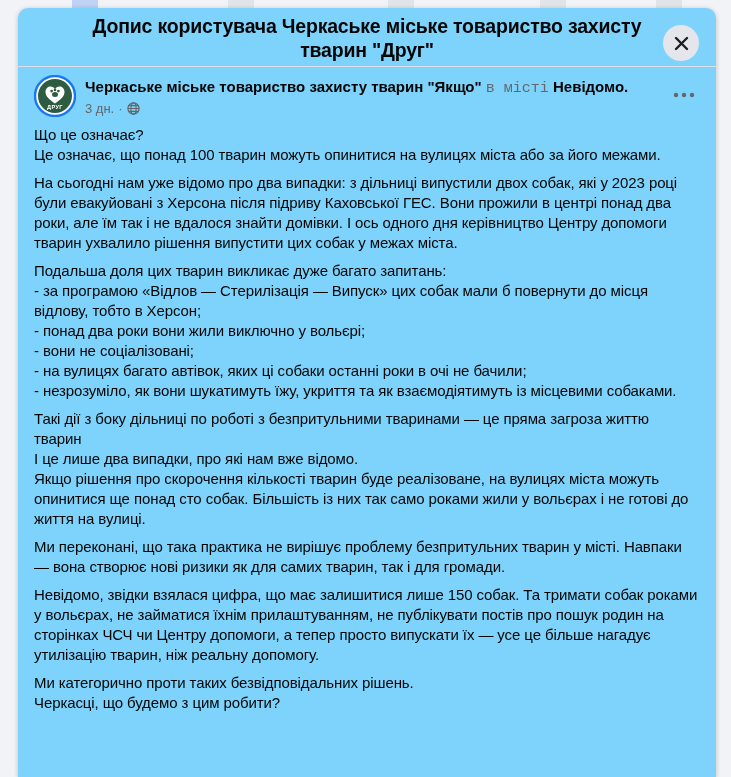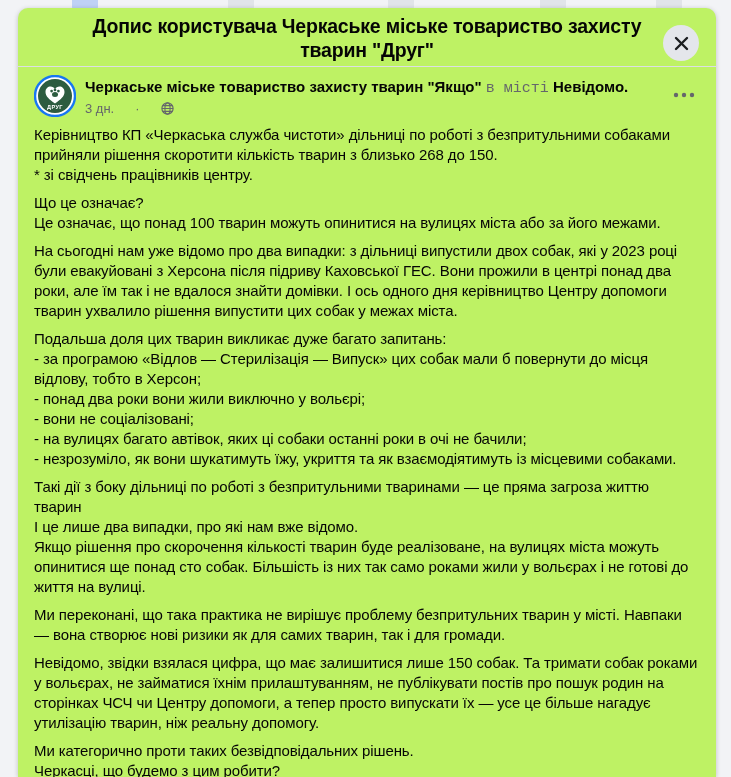--- a/index.html
+++ b/index.html
@@ -15,21 +15,21 @@
   .backdrop { position: absolute; top: 0; left: 0; width: 731px; height: 777px; }
   .bg-icon {
     position: absolute; top: -12px; height: 24px; width: 26px;
     border-radius: 5px; background: #dfe2e8; opacity: .9;
   }
   .bg-icon.blue { background: #b9cdf5; }
 
   .modal {
     position: absolute; top: 8px; left: 18px;
     width: 698px; height: 769px;
-    background: #bef264;
+    background: #7dd3fc;
     border-radius: 10px 10px 0 0;
     box-shadow: 0 1px 5px rgba(0,0,0,.22);
     overflow: hidden;
   }
   .modal-header {
     position: relative;
     padding: 6px 64px 4px;
     border-bottom: 1px solid #dcdfe4;
   }
   .modal-title {
@@ -49,21 +49,21 @@
     display: flex; align-items: flex-start;
     padding: 8px 16px 4px; gap: 9px;
   }
   .avatar { width: 42px; height: 42px; flex: 0 0 auto; cursor: pointer; }
   .meta { flex: 1 1 auto; padding-top: 2px; }
   .name-row { font-size: 15px; line-height: 20px; }
   .author { font-weight: bold; cursor: pointer; }
   .loc-prefix { color: #65676b; font-family: Liberation Mono, monospace; }
   .location { font-weight: bold; cursor: pointer; }
   .time-row {
-    display: flex; align-items: center; gap: 21px;
+    display: flex; align-items: center; gap: 4px;
     font-size: 13px; line-height: 17px; color: #65676b; margin-top: 1px;
   }
   .time-link { cursor: pointer; }
   .more-btn {
     flex: 0 0 auto; margin-top: 8px;
     border: none; background: transparent; cursor: pointer;
     width: 32px; height: 24px; display: flex; align-items: center; justify-content: center;
     padding: 0;
   }
   .post-body {
@@ -138,22 +138,20 @@
         <svg width="22" height="6" viewBox="0 0 22 6">
           <circle cx="3" cy="3" r="2.2" fill="#65676b"></circle>
           <circle cx="11" cy="3" r="2.2" fill="#65676b"></circle>
           <circle cx="19" cy="3" r="2.2" fill="#65676b"></circle>
         </svg>
       </span>
     </button>
   </div>
 
   <div class="post-body">
-      <p class="para">Керівництво КП «Черкаська служба чистоти» дільниці по роботі з безпритульними собаками прийняли рішення скоротити кількість тварин з близько 268 до 150.
-* зі свідчень працівників центру.</p>
       <p class="para">Що це означає?
 Це означає, що понад 100 тварин можуть опинитися на вулицях міста або за його межами.</p>
       <p class="para">На сьогодні нам уже відомо про два випадки: з дільниці випустили двох собак, які у 2023 році були евакуйовані з Херсона після підриву Каховської ГЕС. Вони прожили в центрі понад два роки, але їм так і не вдалося знайти домівки. І ось одного дня керівництво Центру допомоги тварин ухвалило рішення випустити цих собак у межах міста.</p>
       <p class="para">Подальша доля цих тварин викликає дуже багато запитань:
 - за програмою «Відлов — Стерилізація — Випуск» цих собак мали б повернути до місця відлову, тобто в Херсон;
 - понад два роки вони жили виключно у вольєрі;
 - вони не соціалізовані;
 - на вулицях багато автівок, яких ці собаки останні роки в очі не бачили;
 - незрозуміло, як вони шукатимуть їжу, укриття та як взаємодіятимуть із місцевими собаками.</p>
       <p class="para">Такі дії з боку дільниці по роботі з безпритульними тваринами — це пряма загроза життю тварин

